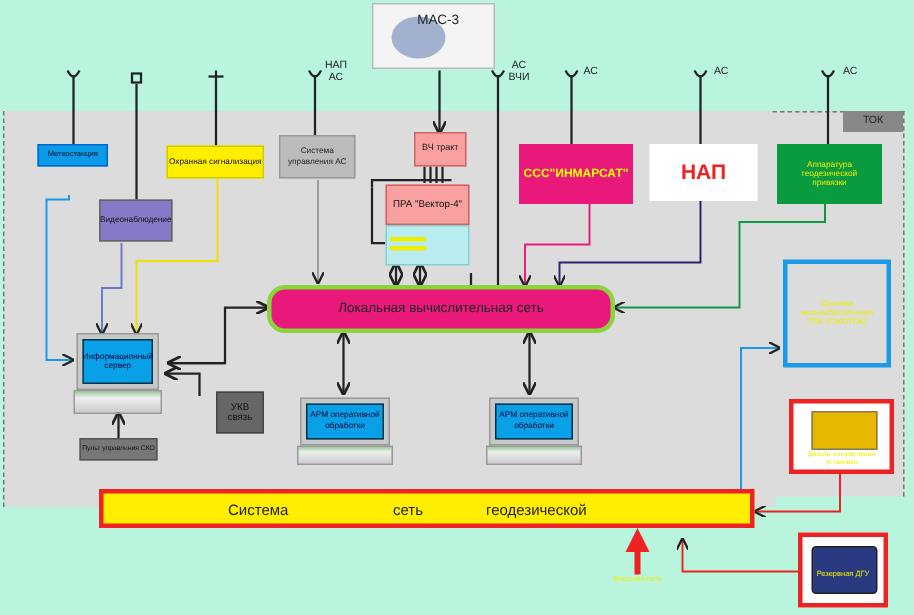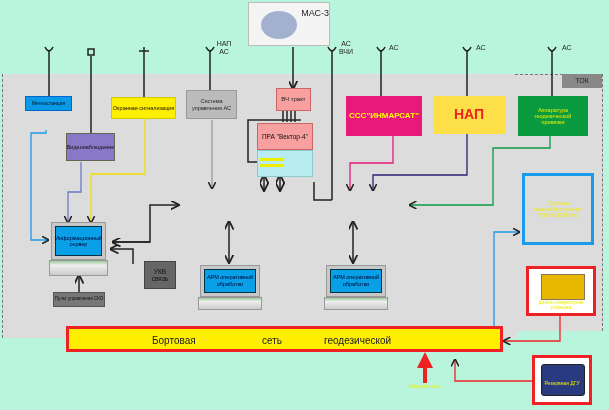--- a/index.html
+++ b/index.html
@@ -82,21 +82,21 @@
       <polyline points="393,135 393,163 350,163 350,190" stroke="#e8197a" marker-end="url(#ab)"></polyline>
       <polyline points="467,133 467,175 373,175 373,190" stroke="#2a2070" marker-end="url(#ab)"></polyline>
       <polyline points="550,135 550,148 493,148 493,205 410,205" stroke="#0a9a40" marker-end="url(#ab)"></polyline>
       <polyline points="494,335 494,232 519,232" stroke="#1a9ae8" marker-end="url(#ab)"></polyline>
       <polyline points="560,313 560,341 504,341" stroke="#e22" marker-end="url(#ab)"></polyline>
       <polyline points="532,381 455,381 455,360" stroke="#e22" marker-end="url(#ab)"></polyline>
     </g>
     <path d="M423,372 L423,368 L417,368 L425,352 L433,368 L427,368 L427,383 L423,383 Z" fill="#e22"></path>
   </svg>
 
-  <div class="box" style="left:248px;top:2px;width:82px;height:44px;background:#f4f4f4;border:1px solid #bbb;justify-content:flex-end;padding-right:0;font-size:9px;color:#222;">
+  <div class="box" style="left:248px;top:2px;width:82px;height:44px;background:#f4f4f4;border:1px solid #bbb;justify-content:flex-end;padding-right:23px;font-size:9px;color:#222;">
     <div style="position:absolute;left:12px;top:8px;width:36px;height:28px;border-radius:50%;background:#8ea0c8;opacity:.8;"></div>
     <span style="position:relative;align-self:flex-start;margin-top:6px;">МАС-3</span>
   </div>
 
   <div class="lbl" style="left:213px;top:40px;width:22px;white-space:pre;">НАП
 АС</div>
   <div class="lbl" style="left:335px;top:40px;width:22px;white-space:pre;">АС
 ВЧИ</div>
   <div class="lbl" style="left:389px;top:44px;">АС</div>
   <div class="lbl" style="left:476px;top:44px;">АС</div>
@@ -110,23 +110,24 @@
 
   <div style="position:absolute;left:257px;top:123px;width:56px;height:54px;">
     <div class="box" style="left:0;top:0;width:56px;height:27px;background:#f8a0a0;border:1px solid #c66;font-size:6.5px;color:#111;">ПРА "Вектор-4"</div>
     <div style="position:absolute;left:0;top:27px;width:56px;height:27px;background:#b8ecf0;border:1px solid #8cc;box-sizing:border-box;">
       <div style="position:absolute;left:2px;top:7px;width:24px;height:3px;background:#ee0;"></div>
       <div style="position:absolute;left:2px;top:13px;width:24px;height:3px;background:#ee0;"></div>
     </div>
   </div>
 
   <div class="box" style="left:346px;top:96px;width:76px;height:40px;background:#e8197a;font-size:8px;color:#ff0;font-weight:bold;">ССС"ИНМАРСАТ"</div>
-  <div class="box" style="left:433px;top:96px;width:72px;height:38px;background:#fde047;font-size:14px;color:#e22;font-weight:bold;">НАП</div>
+  <div class="box" style="left:433px;top:96px;width:72px;height:38px;background:#ffffff;font-size:14px;color:#e22;font-weight:bold;">НАП</div>
   <div class="box" style="left:518px;top:96px;width:70px;height:40px;background:#0a9a40;font-size:5.5px;color:#ee0;padding:0 6px;">Аппаратура геодезической привязки</div>
 
+  <div class="box" style="left:178px;top:190px;width:232px;height:32px;background:#e8197a;border:3px solid #8cd43c;border-radius:12px;font-size:9px;color:#222;">Локальная вычислительная сеть</div>
 
   <div class="laptop" style="left:51px;top:222px;width:55px;height:54px;">
     <div class="screen">
         <div class="screen-inner">Информационный сервер</div>
       </div>
     <div class="base"></div>
   </div>
 
   <div class="box" style="left:144px;top:261px;width:32px;height:28px;background:#666;border:1px solid #444;font-size:6.5px;color:#111;">УКВ связь</div>
   <div class="box" style="left:53px;top:292px;width:52px;height:15px;background:#777;border:1px solid #555;font-size:4.5px;color:#111;">Пульт управления СКО</div>
@@ -150,19 +151,19 @@
     <div style="position:absolute;left:12px;top:5px;width:42px;height:24px;background:#e8b800;border:1px solid #875;"></div>
     <div style="position:absolute;left:0;right:0;bottom:2px;font-size:4.5px;color:#ee0;text-align:center;line-height:1.1;">Дизель-генераторная установка</div>
   </div>
 
   <div style="position:absolute;left:532px;top:355px;width:60px;height:50px;background:#fff;border:3px solid #e22;box-sizing:border-box;">
     <div style="position:absolute;left:6px;top:6px;width:42px;height:30px;background:#2a3a80;border:1px solid #222;border-radius:3px;"></div>
     <div style="position:absolute;left:0;right:0;top:22px;font-size:5px;color:#ee0;text-align:center;">Резервная ДГУ</div>
   </div>
 
   <div style="position:absolute;left:66px;top:326px;width:437px;height:26px;background:#ffee00;border:3px solid #e22;box-sizing:border-box;font-size:10px;color:#222;">
-    <span style="position:absolute;left:83px;top:6px;">Бортовая</span>
+    <span style="position:absolute;left:83px;top:6px;">Система</span>
     <span style="position:absolute;left:182px;top:6px;margin-left:11px;">сеть</span>
     <span style="position:absolute;left:255px;top:6px;">геодезической</span>
   </div>
 
   <div class="lbl" style="left:395px;top:384px;width:60px;color:#ee0;font-size:5px;">Внешняя сеть</div>
 </div>
 
 </body></html>

